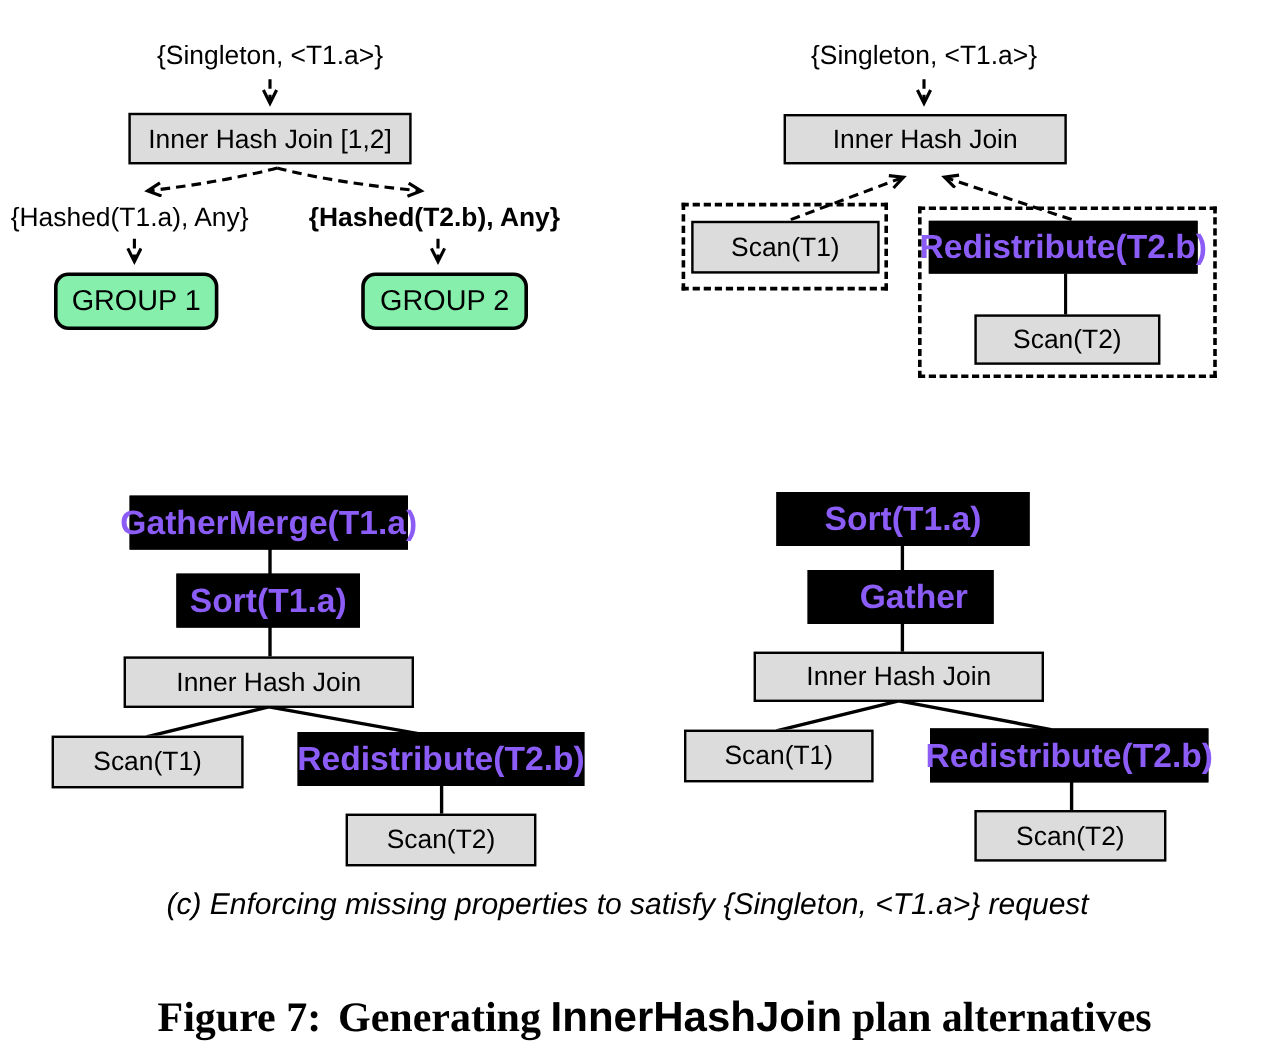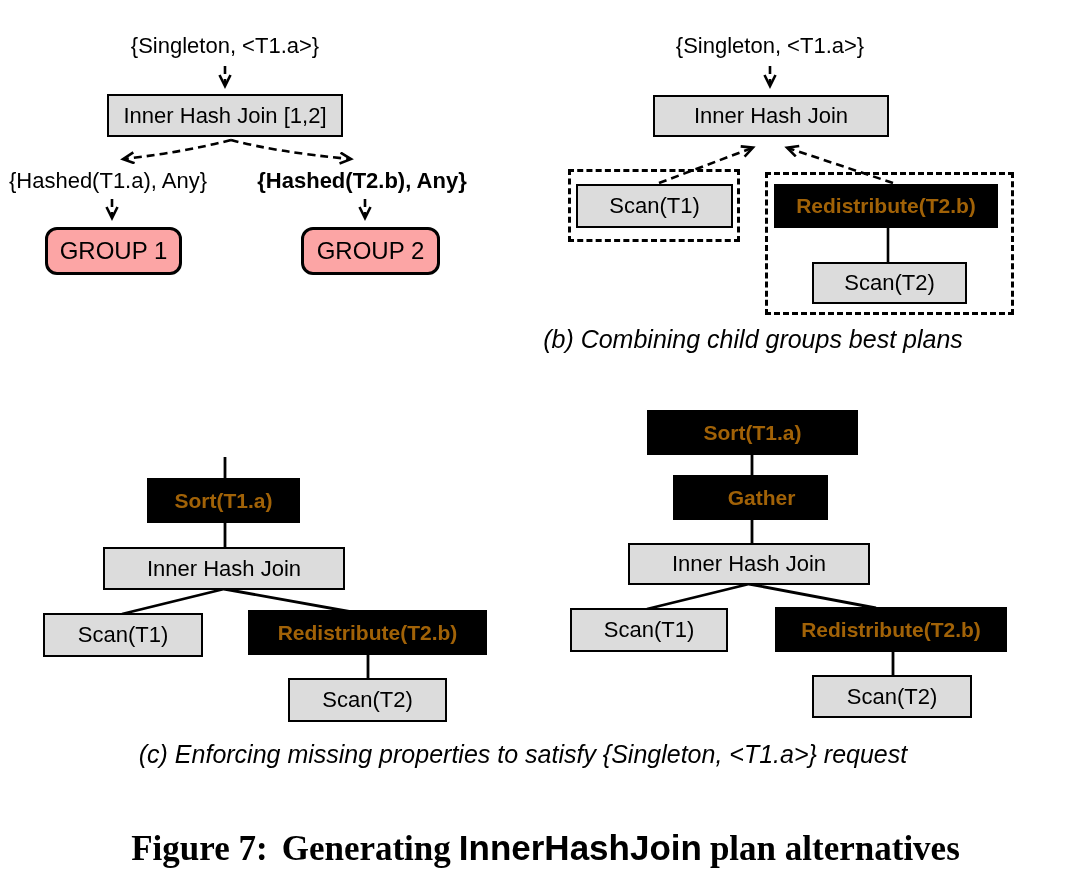--- a/index.html
+++ b/index.html
@@ -10,25 +10,25 @@
   }
   #figure { position:absolute; left:0; top:0; width:1072px; height:880px; }
   svg.connectors { position:absolute; left:0; top:0; width:1072px; height:880px; pointer-events:none; }
 
   .node {
     position:absolute; display:flex; align-items:center; justify-content:center;
     background:#dcdcdc; border:2.5px solid #000; font-size:22px; white-space:nowrap;
     z-index:2;
   }
   .node.black {
-    background:#000; color:#a16207; font-weight:bold; font-size:21px; border:2.5px solid #000;
+    background:#000; color:#8b5cf6; font-weight:bold; font-size:28px; border:2.5px solid #000;
   }
   .group-node {
     position:absolute; display:flex; align-items:center; justify-content:center;
-    background:#fca5a5; border:3px solid #000; border-radius:12px;
+    background:#86efac; border:3px solid #000; border-radius:12px;
     font-size:24px; white-space:nowrap; z-index:2;
   }
   .dashed-container {
     position:absolute; border:3px dashed #000; z-index:1;
   }
   .plabel {
     position:absolute; transform:translateX(-50%);
     font-size:22px; white-space:nowrap; z-index:2;
   }
   .caption {
@@ -110,22 +110,22 @@
   <div class="dashed-container" style="left:568px; top:169px; width:172px; height:73px;"></div>
 
   <div class="node" style="left:576px; top:184px; width:157px; height:44px;">Scan(T1)</div>
 
   <div class="dashed-container" style="left:765px; top:172px; width:249px; height:143px;"></div>
 
   <div class="node black" style="left:774px; top:184px; width:224px; height:44px;">Redistribute(T2.b)</div>
 
   <div class="node" style="left:812px; top:262px; width:155px; height:42px;">Scan(T2)</div>
 
-  <div class="caption" style="left:753px; top:325px;">(b) Combining child groups best plans</div>
 
+  <div class="node black" style="left:108px; top:413px; width:232px; height:45px;">GatherMerge(T1.a)</div>
 
   <div class="node black" style="left:147px; top:478px; width:153px; height:45px;">Sort(T1.a)</div>
 
   <div class="node" style="left:103px; top:547px; width:242px; height:43px;">Inner Hash Join</div>
 
   <div class="node" style="left:43px; top:613px; width:160px; height:44px;">Scan(T1)</div>
 
   <div class="node black" style="left:248px; top:610px; width:239px; height:45px;">Redistribute(T2.b)</div>
 
   <div class="node" style="left:288px; top:678px; width:159px; height:44px;">Scan(T2)</div>

